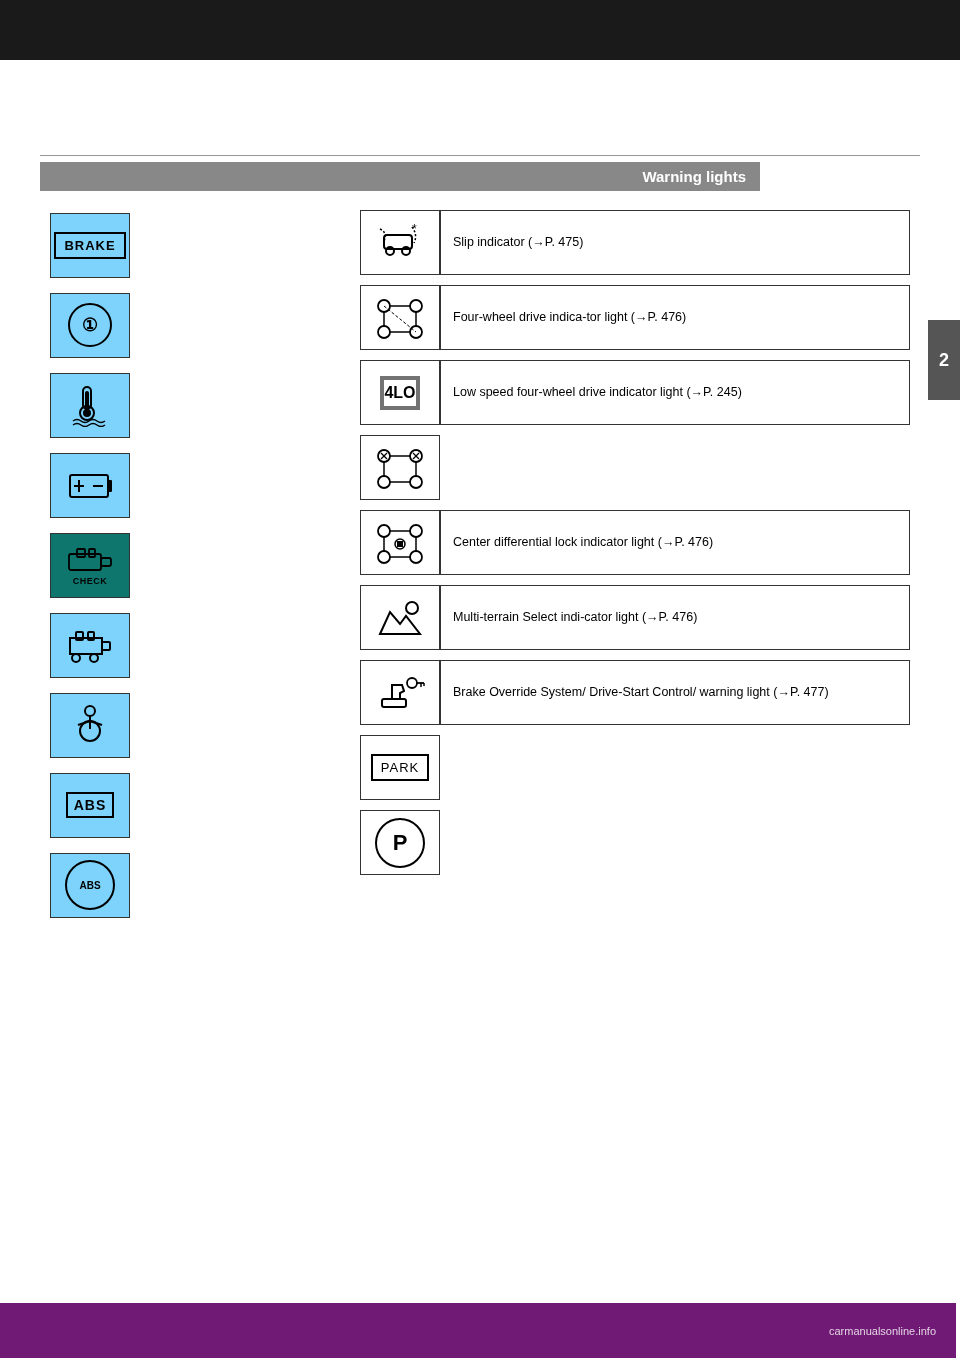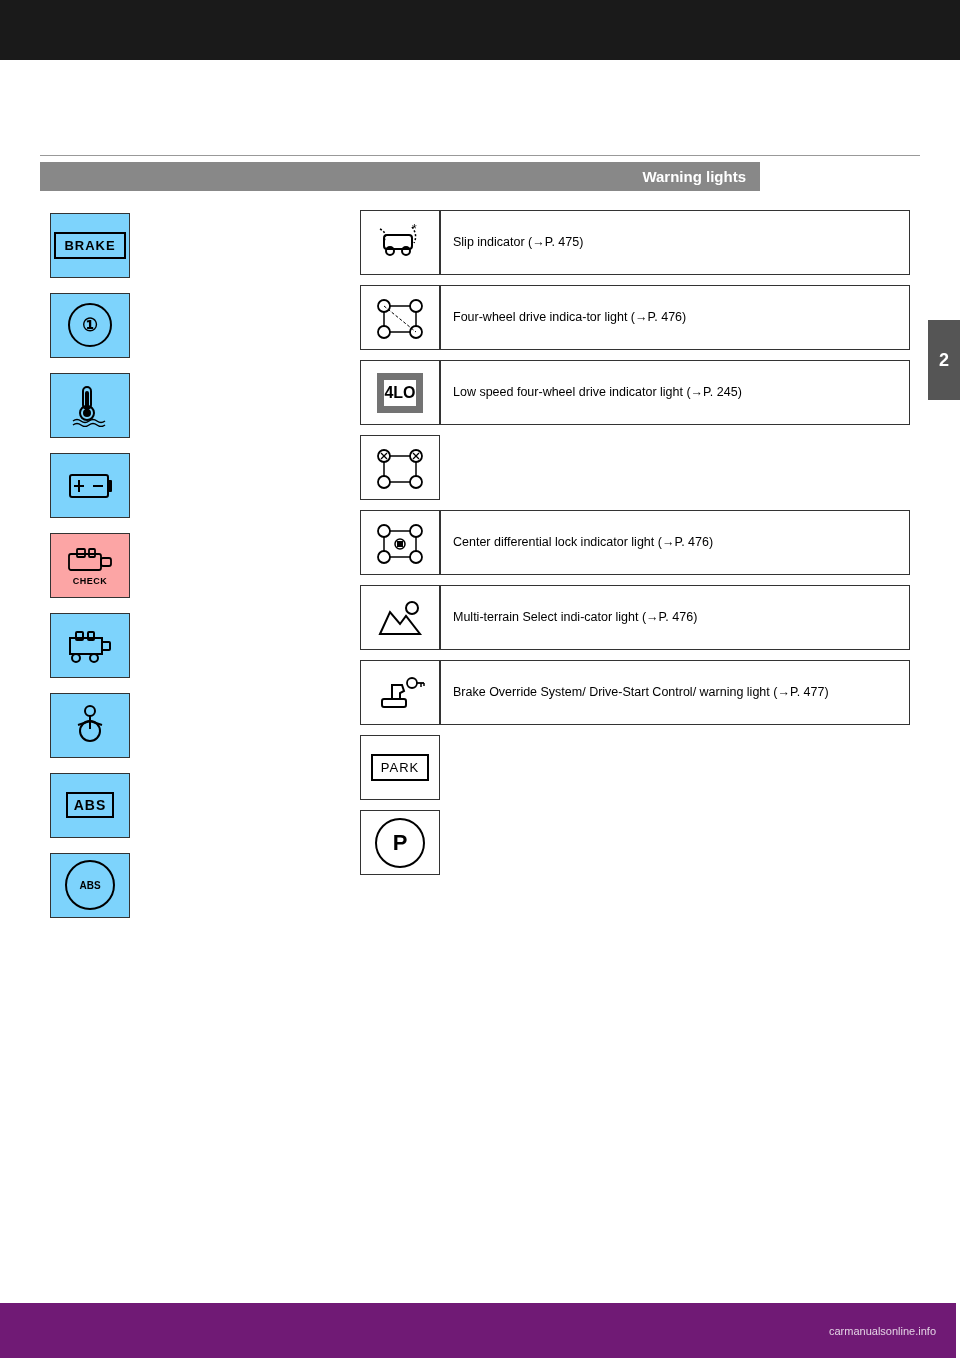--- a/index.html
+++ b/index.html
@@ -110,21 +110,21 @@
       border: 2px solid #000;
       border-radius: 50%;
       display: flex;
       align-items: center;
       justify-content: center;
       font-size: 10px;
       font-weight: bold;
     }
 
     .icon-4lo {
-      border: 7px solid #737373;
+      border: 4px solid #737373;
       padding: 4px 0;
       font-size: 16px;
       font-weight: bold;
     }
 
     .icon-park {
       border: 2px solid #000;
       padding: 4px 8px;
       font-size: 13px;
       font-weight: normal;
@@ -236,21 +236,21 @@
 
     
     .check-icon-box {
       width: 80px;
       height: 65px;
       border: 1.5px solid #333;
       display: flex;
       align-items: center;
       justify-content: center;
       flex-direction: column;
-      background: #fca5a5;
+      background: #0f766e;
       position: relative;
     }
     .check-label {
       font-size: 9px;
       font-weight: bold;
       letter-spacing: 0.5px;
     }
 
   </style>
 </head>

